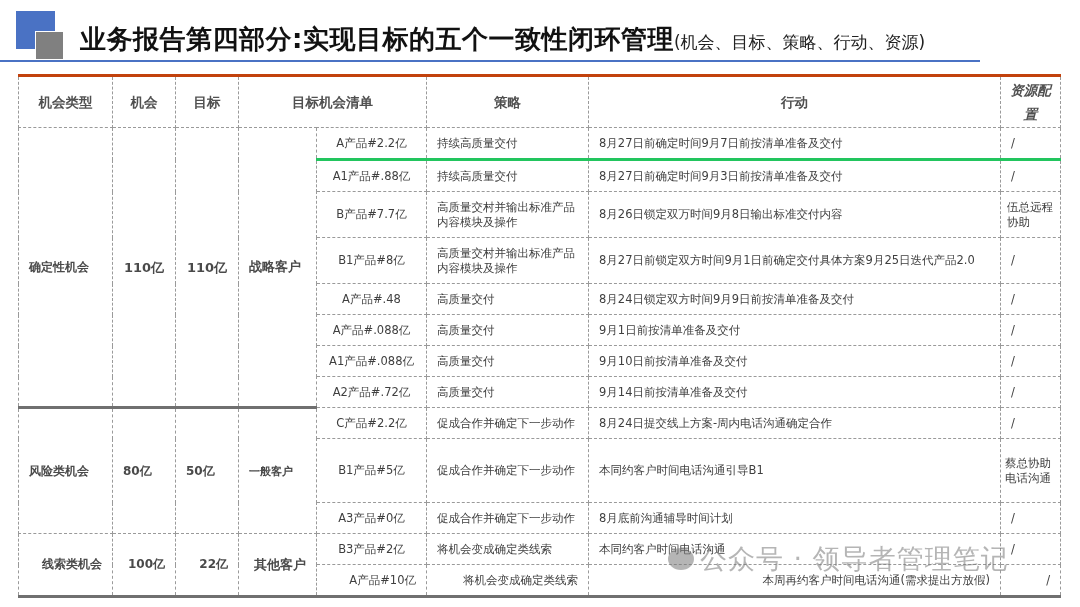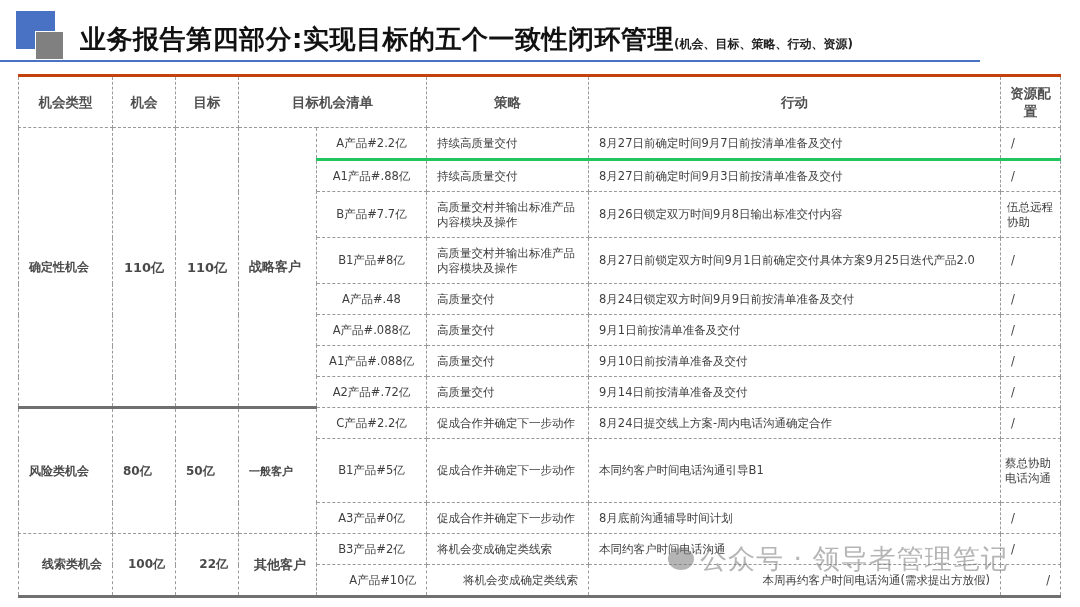--- a/index.html
+++ b/index.html
@@ -2,21 +2,21 @@
 <html><head>
 <meta charset="utf-8">
 <style>
   html, body { margin: 0; padding: 0; background: #ffffff; }
   body { width: 1080px; height: 607px; position: relative; overflow: hidden;
          font-family: "DejaVu Sans", "Liberation Sans", sans-serif; color: #3a3a3a; }
   .logo-blue { position: absolute; left: 16px; top: 11px; width: 39px; height: 38px; background: #4a72c4; }
   .logo-gray { position: absolute; left: 35px; top: 31px; width: 27px; height: 27px; background: #808080; border: 1px solid #ffffff; }
   .title { position: absolute; left: 80px; top: 22px; white-space: nowrap; color: #111; }
   .title .main { font-size: 26px; font-weight: bold; letter-spacing: 0.5px; }
-  .title .sub { font-size: 12px; font-weight: bold; color: #222; text-align: center; }
+  .title .sub { font-size: 17px; font-weight: normal; color: #222; text-align: center; }
   .title-rule { position: absolute; left: 0; top: 60px; width: 980px; height: 2px; background: #4a72c4; }
 
   .tbl { position: absolute; left: 18px; top: 74px; width: 1042px; }
   table { border-collapse: collapse; width: 1042px; table-layout: fixed; }
   td, th { border: 1px dashed #9a9a9a; font-size: 11.5px; padding: 0 10px; line-height: 15px; color: #3f3f3f; }
   th { height: 50px; font-size: 13.5px; font-weight: bold; color: #505050; text-align: center; }
   thead tr { border-top: 3px solid #c2410c; }
   td.c { text-align: center; }
   td.b { font-weight: bold; font-size: 12px; color: #4a4a4a; }
   td.big { font-size: 13px; }
@@ -53,21 +53,21 @@
         <col style="width:60px">
   </colgroup>
   <thead>
     <tr>
       <th>机会类型</th>
       <th>机会</th>
       <th>目标</th>
       <th colspan="2">目标机会清单</th>
       <th>策略</th>
       <th>行动</th>
-      <th style="padding:0 4px;line-height:18px;">资源配置</th>
+      <th style="padding:0 4px;line-height:24px;font-style:italic;">资源配置</th>
     </tr>
   </thead>
   <tbody>
 
     <tr class="r1">
       <td rowspan="8" class="b">确定性机会</td>
       <td rowspan="8" class="b big c">110亿</td>
       <td rowspan="8" class="b big c">110亿</td>
       <td rowspan="8" class="b" style="font-size:13px;line-height:18px;">战略客户</td>
       <td class="c">A产品#2.2亿</td>

